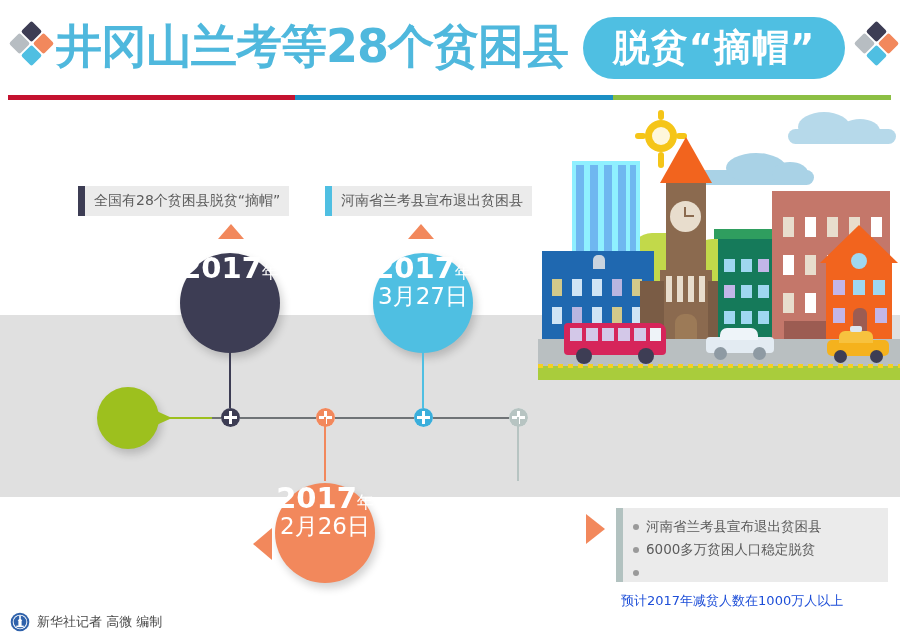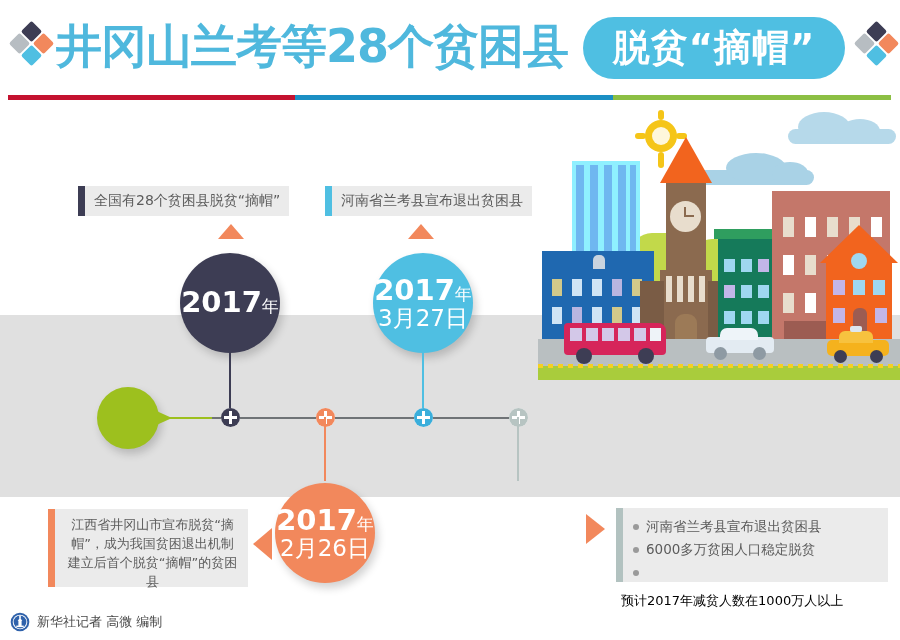--- a/index.html
+++ b/index.html
@@ -50,21 +50,21 @@
   .lbl-bar{width:7px;height:30px;flex:0 0 7px;}
   .lbl-txt{
     padding:0 9px;font-size:14px;color:#5b5b5b;white-space:nowrap;
     font-family:"DejaVu Sans","Liberation Sans",sans-serif;
   }
   .lbl-arrow{position:absolute;width:0;height:0;border-left:13px solid transparent;
     border-right:13px solid transparent;border-bottom:15px solid #f2885c;}
 
   
   .balloon{position:absolute;border-radius:50%;
-    display:flex;flex-direction:column;align-items:center;justify-content:center;
+    display:flex;flex-direction:column;align-items:center;
     color:#ffffff;text-align:center;line-height:1.08;
     box-shadow:3px 5px 9px rgba(0,0,0,0.18);}
   .balloon .l1{font-size:29px;font-weight:bold;letter-spacing:0px;
     font-family:"DejaVu Sans","Liberation Sans",sans-serif;}
   .balloon .l1 .suf{font-size:17px;font-weight:normal;}
   .balloon .l2{font-size:23px;margin-top:0;
     font-family:"DejaVu Sans","Liberation Sans",sans-serif;}
   .balloon .big{font-size:24px;font-weight:bold;
     font-family:"DejaVu Sans","Liberation Sans",sans-serif;}
   .tail{position:absolute;width:0;height:0;}
@@ -94,21 +94,21 @@
 
   .br-box{position:absolute;left:616px;top:508px;width:272px;height:74px;
     background:#ebebeb;display:flex;}
   .br-bar{width:7px;height:74px;background:#b2c2c0;flex:0 0 7px;}
   .br-list{padding:7px 0 0 10px;}
   .br-item{font-size:13.5px;color:#5b5b5b;line-height:1.72;white-space:nowrap;
     font-family:"DejaVu Sans","Liberation Sans",sans-serif;}
   .br-item .dot{display:inline-block;width:6px;height:6px;border-radius:50%;
     background:#9a9a9a;margin-right:7px;vertical-align:middle;}
 
-  .note{position:absolute;left:621px;top:592px;font-size:13px;color:#000000;
+  .note{position:absolute;left:621px;top:592px;font-size:13px;color:#1d4ed8;
     white-space:nowrap;font-family:"DejaVu Sans","Liberation Sans",sans-serif;}
 
   
   .credit{position:absolute;left:10px;top:612px;display:flex;align-items:center;}
   .credit-txt{margin-left:7px;font-size:13px;color:#4a4a4a;white-space:nowrap;
     font-family:"DejaVu Serif","Liberation Serif",serif;}
 
   
   .city{position:absolute;left:520px;top:105px;width:380px;height:275px;}
   .cpart{position:absolute;}
@@ -359,24 +359,20 @@
   <div class="node" style="left:509px;top:408px;">
     <div class="ring" style="background:#b7c4c2;"></div>
     <div class="pv"></div>
     <div class="ph"></div>
   </div>
   <div class="stem" style="left:517px;top:417px;width:2px;height:64px;background:#b7c4c2;"></div>
   <svg class="tail" style="left:503px;top:458px;" width="30" height="34" viewBox="0 0 30 34">
     <polygon points="15,0 30,34 0,34" fill="#b7c4c2"></polygon>
   </svg>
 
-  <div class="bl-box">
-    <div class="bl-bar"></div>
-    <div class="bl-txt">江西省井冈山市宣布脱贫“摘帽”，成为我国贫困退出机制建立后首个脱贫“摘帽”的贫困县</div>
-  </div>
   <div class="tri-left"></div>
 
   <div class="tri-right"></div>
   <div class="br-box">
     <div class="br-bar"></div>
     <div class="br-list">
       <div class="br-item"><span class="dot"></span><span>河南省兰考县宣布退出贫困县</span></div>
       <div class="br-item"><span class="dot"></span><span>6000多万贫困人口稳定脱贫</span></div>
       <div class="br-item"><span class="dot"></span></div>
     </div>

